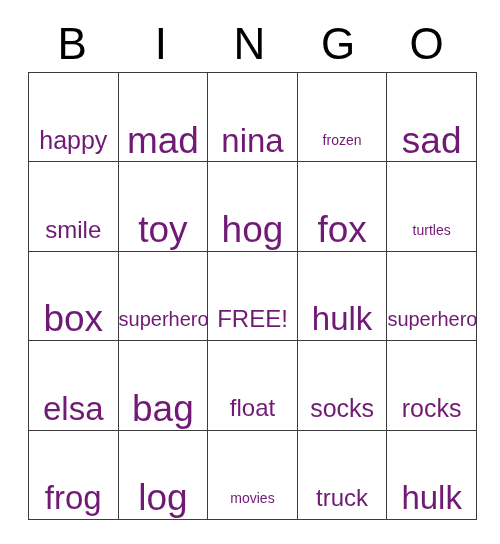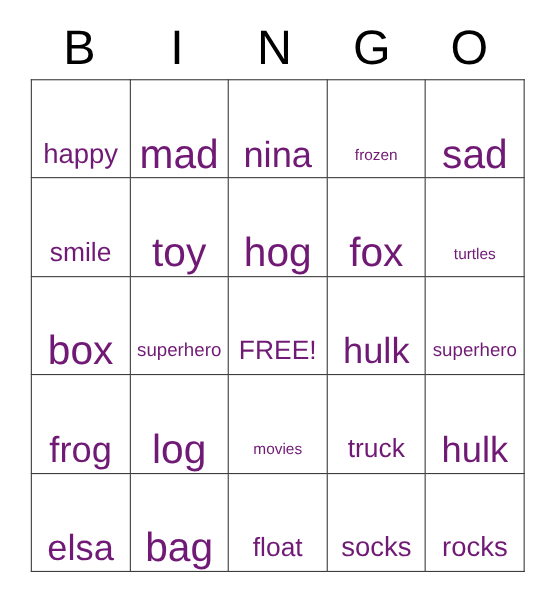--- a/index.html
+++ b/index.html
@@ -67,21 +67,21 @@
     color: #701a75;
     margin-top: 46px;
   }
 
   
   .fs-xxl { font-size: 37px; }   
   .fs-xl  { font-size: 33px; }   
   .fs-l   { font-size: 24px; }   
   .fs-m   { font-size: 25px; }   
   .fs-s   { font-size: 14px; }   
-  .fs-xs  { font-size: 17px; }   
+  .fs-xs  { font-size: 20px; }   
 </style>
 </head>
 <body>
 
 <div id="bingo-card">
 
   <div id="bingo-header">
     <div class="header-letter">B</div>
     <div class="header-letter">I</div>
     <div class="header-letter">N</div>
@@ -141,50 +141,50 @@
         <td>
             <span class="cell-inner fs-xl">hulk</span>
           </td>
         <td>
             <span class="cell-inner fs-xs">superhero</span>
           </td>
       </tr>
 
       <tr>
         <td>
+            <span class="cell-inner fs-xl">elsa</span>
+          </td>
+        <td>
+            <span class="cell-inner fs-xxl">bag</span>
+          </td>
+        <td>
+            <span class="cell-inner fs-l">float</span>
+          </td>
+        <td>
+            <span class="cell-inner fs-m">socks</span>
+          </td>
+        <td>
+            <span class="cell-inner fs-m">rocks</span>
+          </td>
+      </tr>
+
+      <tr>
+        <td>
             <span class="cell-inner fs-xl">frog</span>
           </td>
         <td>
             <span class="cell-inner fs-xxl">log</span>
           </td>
         <td>
             <span class="cell-inner fs-s">movies</span>
           </td>
         <td>
             <span class="cell-inner fs-l">truck</span>
           </td>
         <td>
             <span class="cell-inner fs-xl">hulk</span>
           </td>
       </tr>
 
-      <tr>
-        <td>
-            <span class="cell-inner fs-xl">elsa</span>
-          </td>
-        <td>
-            <span class="cell-inner fs-xxl">bag</span>
-          </td>
-        <td>
-            <span class="cell-inner fs-l">float</span>
-          </td>
-        <td>
-            <span class="cell-inner fs-m">socks</span>
-          </td>
-        <td>
-            <span class="cell-inner fs-m">rocks</span>
-          </td>
-      </tr>
-
     </tbody>
   </table>
 
 </div>
 
 </body></html>

